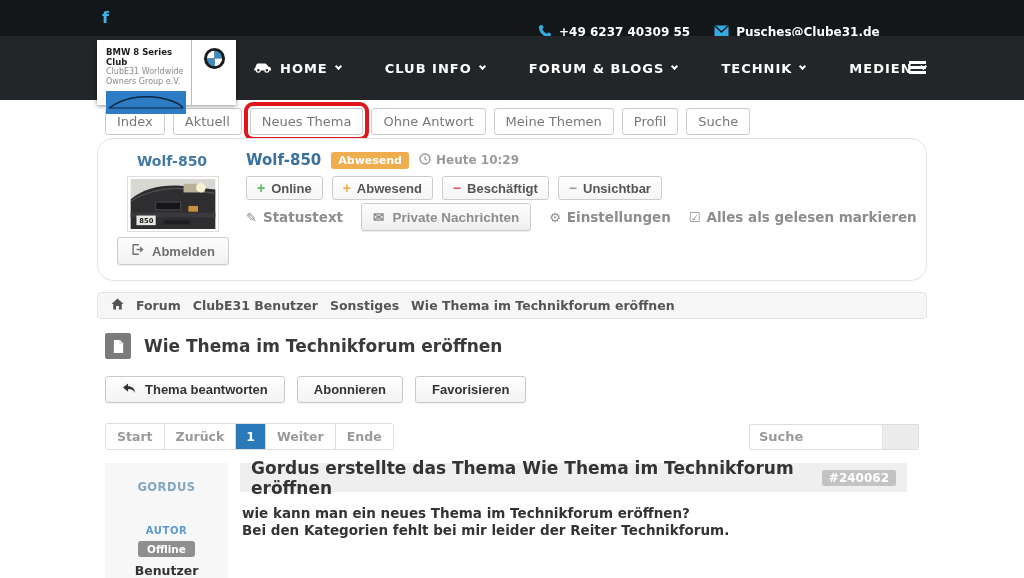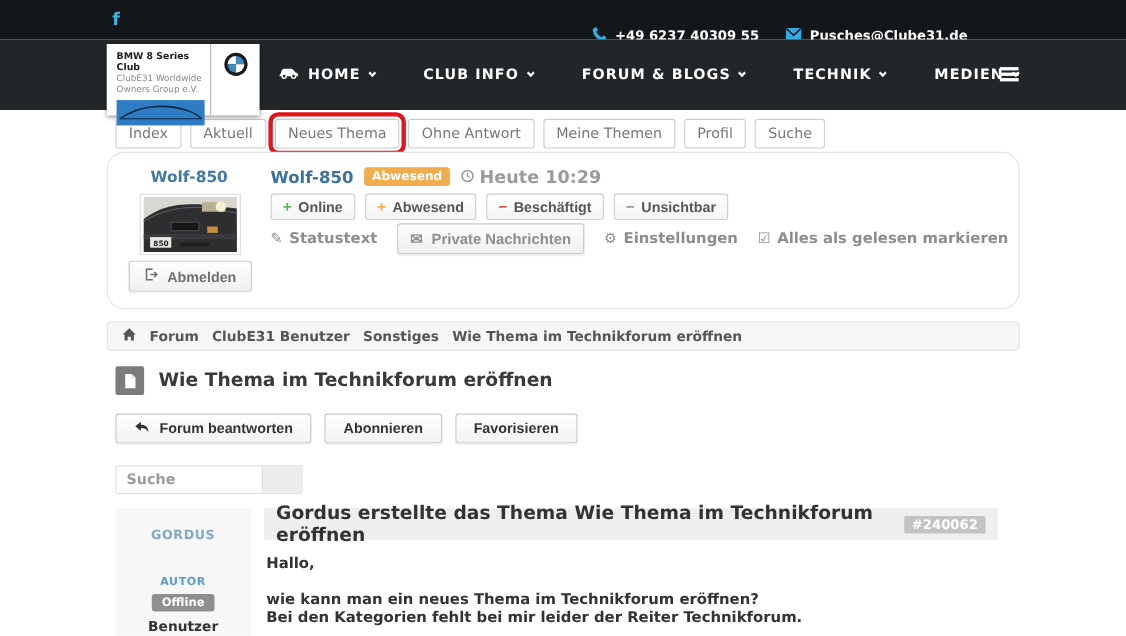--- a/index.html
+++ b/index.html
@@ -45,21 +45,21 @@
                 color:#437aa5; font-weight:bold; font-size:14px; cursor:pointer; }
   .avatar { position:absolute; left:29px; top:37px; width:92px; height:56px; background:#fff;
             border:1px solid #ddd; padding:2px; }
   .logout-btn { position:absolute; left:19px; top:98px; display:flex; align-items:center; gap:8px;
             border:1px solid #ccc; border-radius:3px; background:linear-gradient(#fdfdfd,#f1f1f1);
             padding:5px 13px; font-size:13px; font-weight:bold; color:#6f6f6f; cursor:pointer;
             box-shadow:0 1px 1px rgba(0,0,0,.07); }
   .p-row1 { position:absolute; left:148px; top:12px; display:flex; align-items:center; gap:10px; }
   .p-uname { color:#39719f; font-weight:bold; font-size:15px; cursor:pointer; }
   .badge-away { background:#f0ad4e; color:#fff; font-size:11px; font-weight:bold; padding:2px 7px; border-radius:3px; }
-  .last-act { display:flex; align-items:center; gap:5px; color:#9a9a9a; font-size:16px; font-weight:bold; }
+  .last-act { display:flex; align-items:center; gap:5px; color:#9a9a9a; font-size:12px; font-weight:bold; }
   .p-row2 { position:absolute; left:148px; top:37px; display:flex; gap:9px; }
   .status-btn { display:flex; align-items:center; gap:6px; border:1px solid #ccc; border-radius:3px;
             background:linear-gradient(#fff,#f5f5f5); padding:3px 10px; font-size:13px; font-weight:bold;
             color:#555; cursor:pointer; }
   .sym { font-weight:bold; font-size:14px; }
   .sym0 { color:#5cb85c; } .sym1 { color:#f0ad4e; } .sym2 { color:#d9534f; } .sym3 { color:#9a9a9a; }
   .p-row3 { position:absolute; left:148px; top:64px; display:flex; align-items:center; gap:18px; }
   .glink { display:flex; align-items:center; gap:6px; color:#8d8d8d; font-weight:bold; font-size:13.5px; cursor:pointer; }
   .glink .gi { font-size:13px; color:#8d8d8d; }
   .pm-btn { display:flex; align-items:center; gap:8px; border:1px solid #ccc; border-radius:3px;
@@ -299,51 +299,57 @@
           </svg>
       </span>
       <h1 class="title-text">Wie Thema im Technikforum eröffnen</h1>
     </div>
 
     <div class="actions">
       <button class="action-btn">
         <span><svg width="14" height="11" viewBox="0 0 15 12">
               <path fill="#333" d="M6.5 0.5 L1 5 L6.5 9.5 V6.6 C10.5 6.6 12.7 7.8 14 11 C14 5.8 10.8 3.5 6.5 3.5 Z"></path>
             </svg></span>
-        <span>Forum beantworten</span>
+        <span>Thema beantworten</span>
       </button>
       <button class="action-btn">
         <span>Abonnieren</span>
       </button>
       <button class="action-btn">
         <span>Favorisieren</span>
       </button>
     </div>
 
     <div class="pager-row">
+      <div class="pager">
+        <span class="pg">Start</span>
+        <span class="pg">Zurück</span>
+        <span class="pg active">1</span>
+        <span class="pg">Weiter</span>
+        <span class="pg">Ende</span>
+      </div>
       <div class="search-box">
         <input class="search-input" type="text" placeholder="Suche" style="">
         <button class="search-btn"></button>
       </div>
     </div>
 
     <div class="post-row">
       <aside class="post-sidebar">
         <div class="author-name">GORDUS</div>
         <div class="author-role">AUTOR</div>
         <div><span class="presence-badge">Offline</span></div>
         <div class="user-group">Benutzer</div>
       </aside>
       <div class="post-main">
         <div class="post-header">
           <span class="post-header-text">Gordus erstellte das Thema Wie Thema im Technikforum eröffnen</span>
           <span class="post-id-badge">#240062</span>
         </div>
         <div class="post-body">
-          <p>Hallo,</p>
           <div>wie kann man ein neues Thema im Technikforum eröffnen?</div>
           <div>Bei den Kategorien fehlt bei mir leider der Reiter Technikforum.</div>
         </div>
       </div>
     </div>
 
   </main>
 </div>
 
 </body></html>

